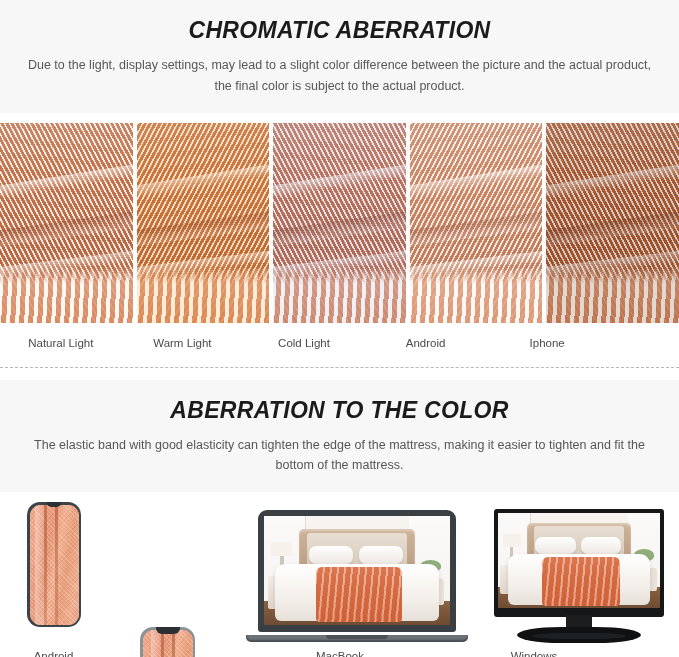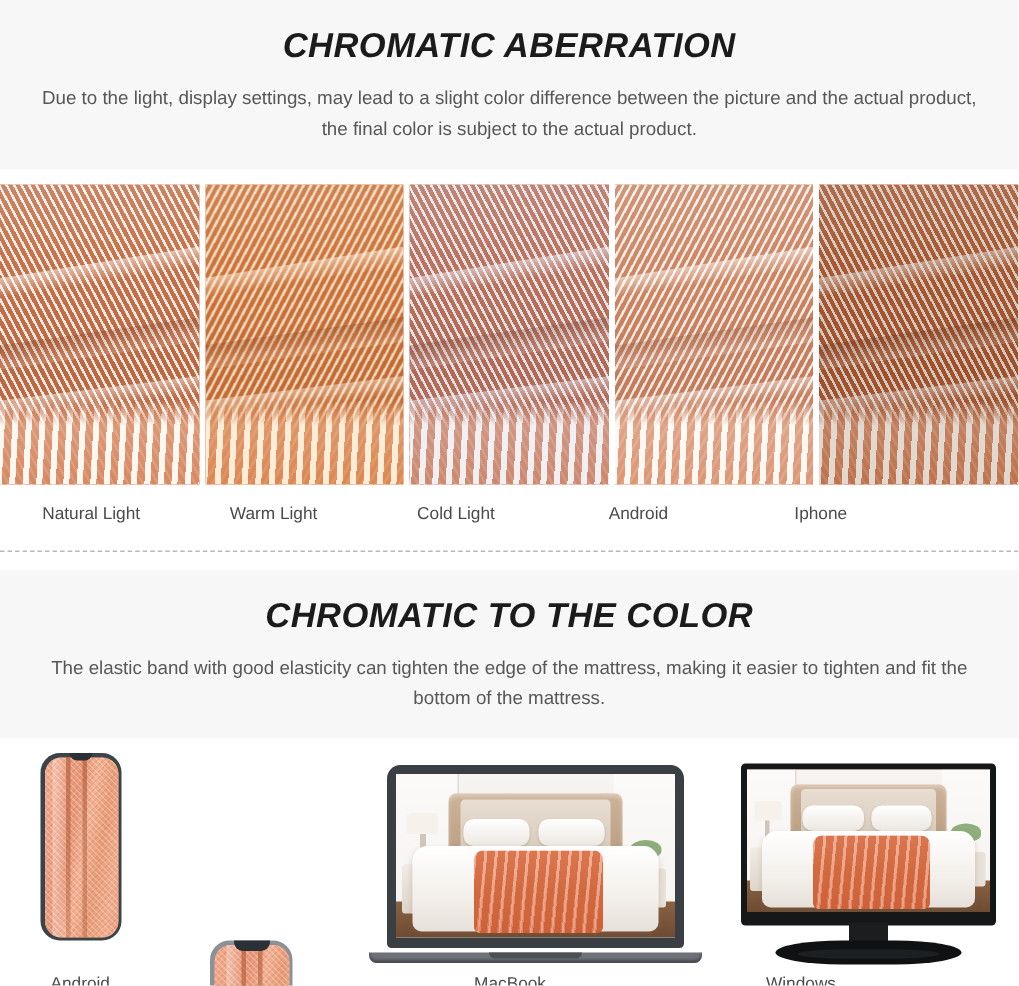--- a/index.html
+++ b/index.html
@@ -379,21 +379,21 @@
   <div class="caption">Natural Light</div>
   <div class="caption">Warm Light</div>
   <div class="caption">Cold Light</div>
   <div class="caption">Android</div>
   <div class="caption">Iphone</div>
 </div>
 
 <div class="divider"></div>
 
 <div class="header-band">
-  <div class="section-title">CHROMATIC TO THE COLOR</div>
+  <div class="section-title">ABERRATION TO THE COLOR</div>
   <div class="section-sub">The elastic band with good elasticity can tighten the edge of the mattress, making it easier to tighten and fit the bottom of the mattress.</div>
 </div>
 
 <div class="device-row">
 
   <div class="device phone" style="left:27px; width:54px; height:125px;">
     <div class="phone-screen">
       <div class="blanket-fold"></div>
       <div class="crease" style="left:30%"></div>
       <div class="crease" style="left:52%"></div>

